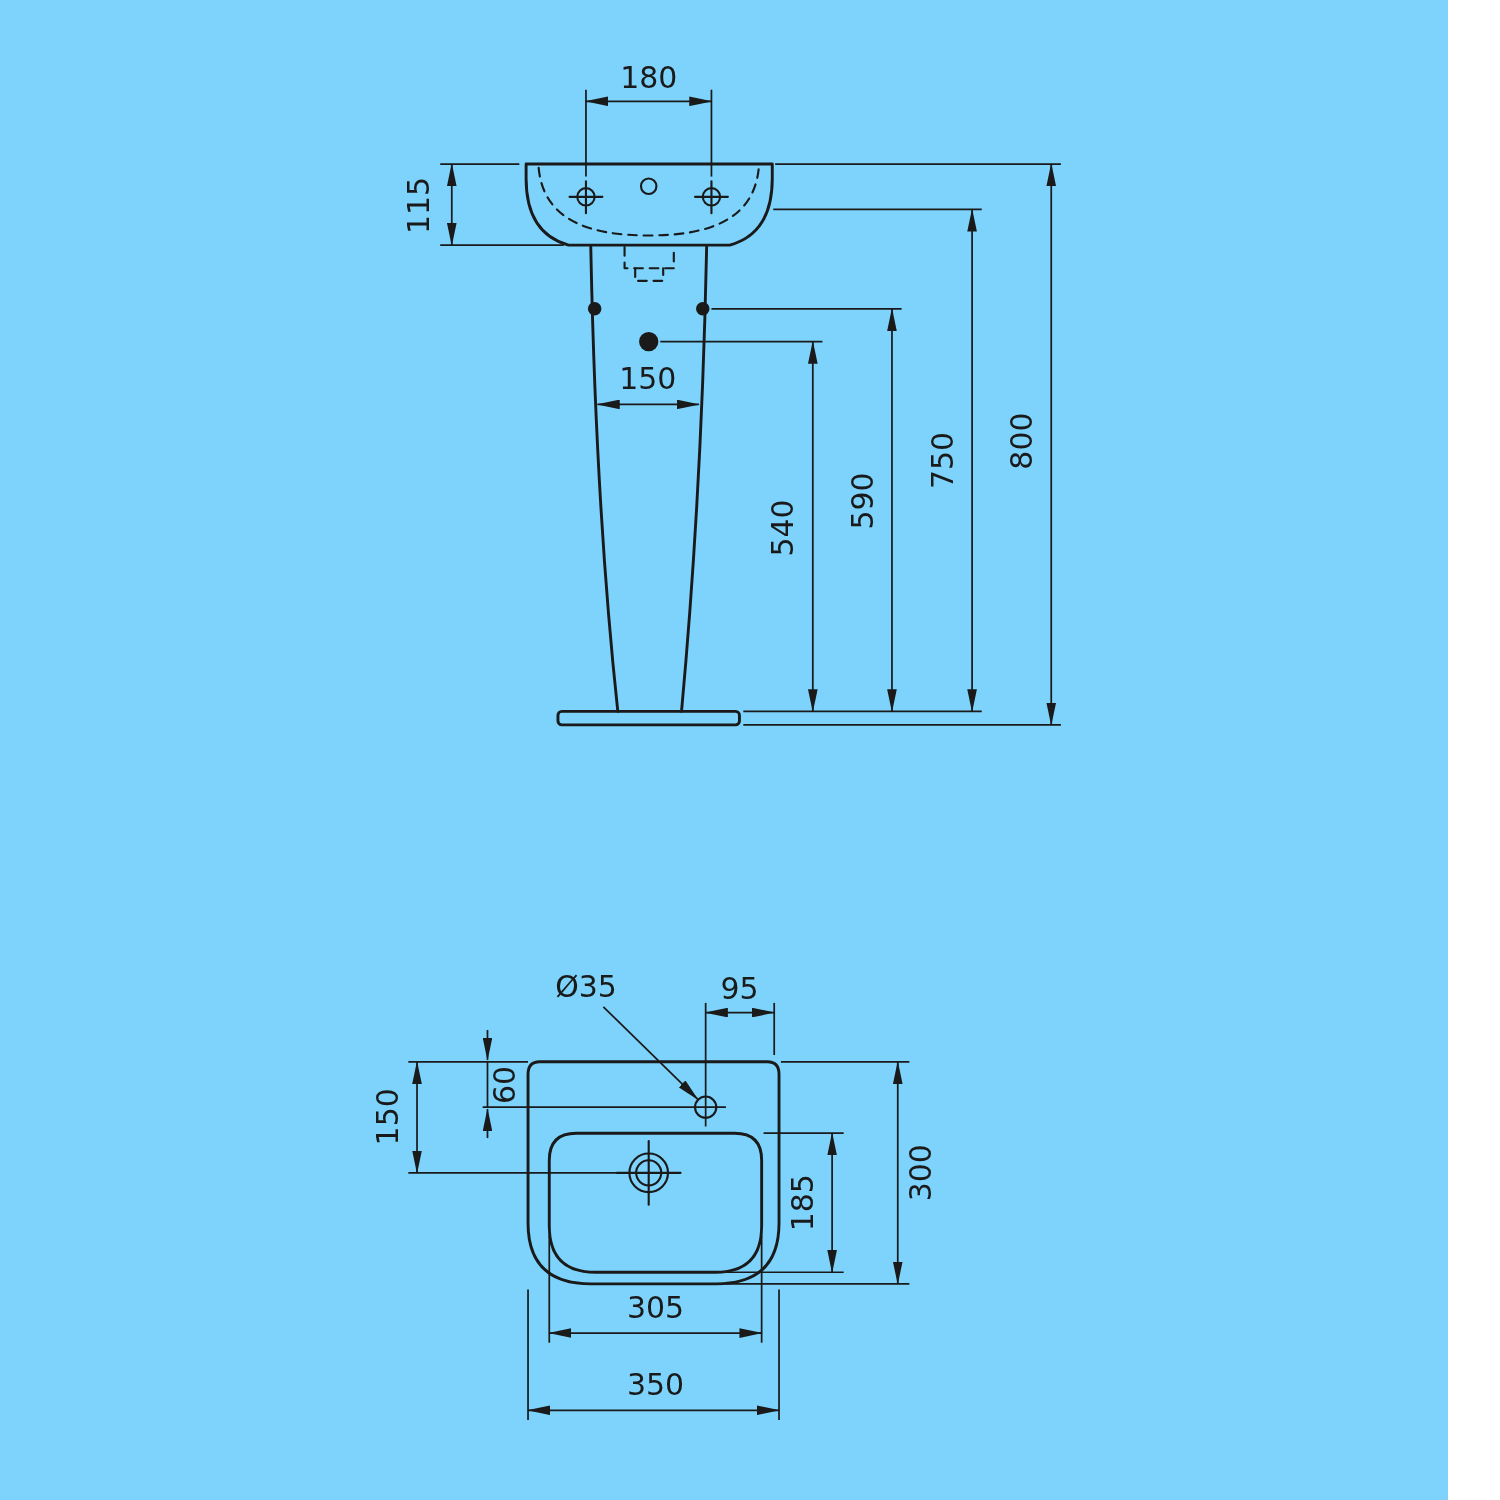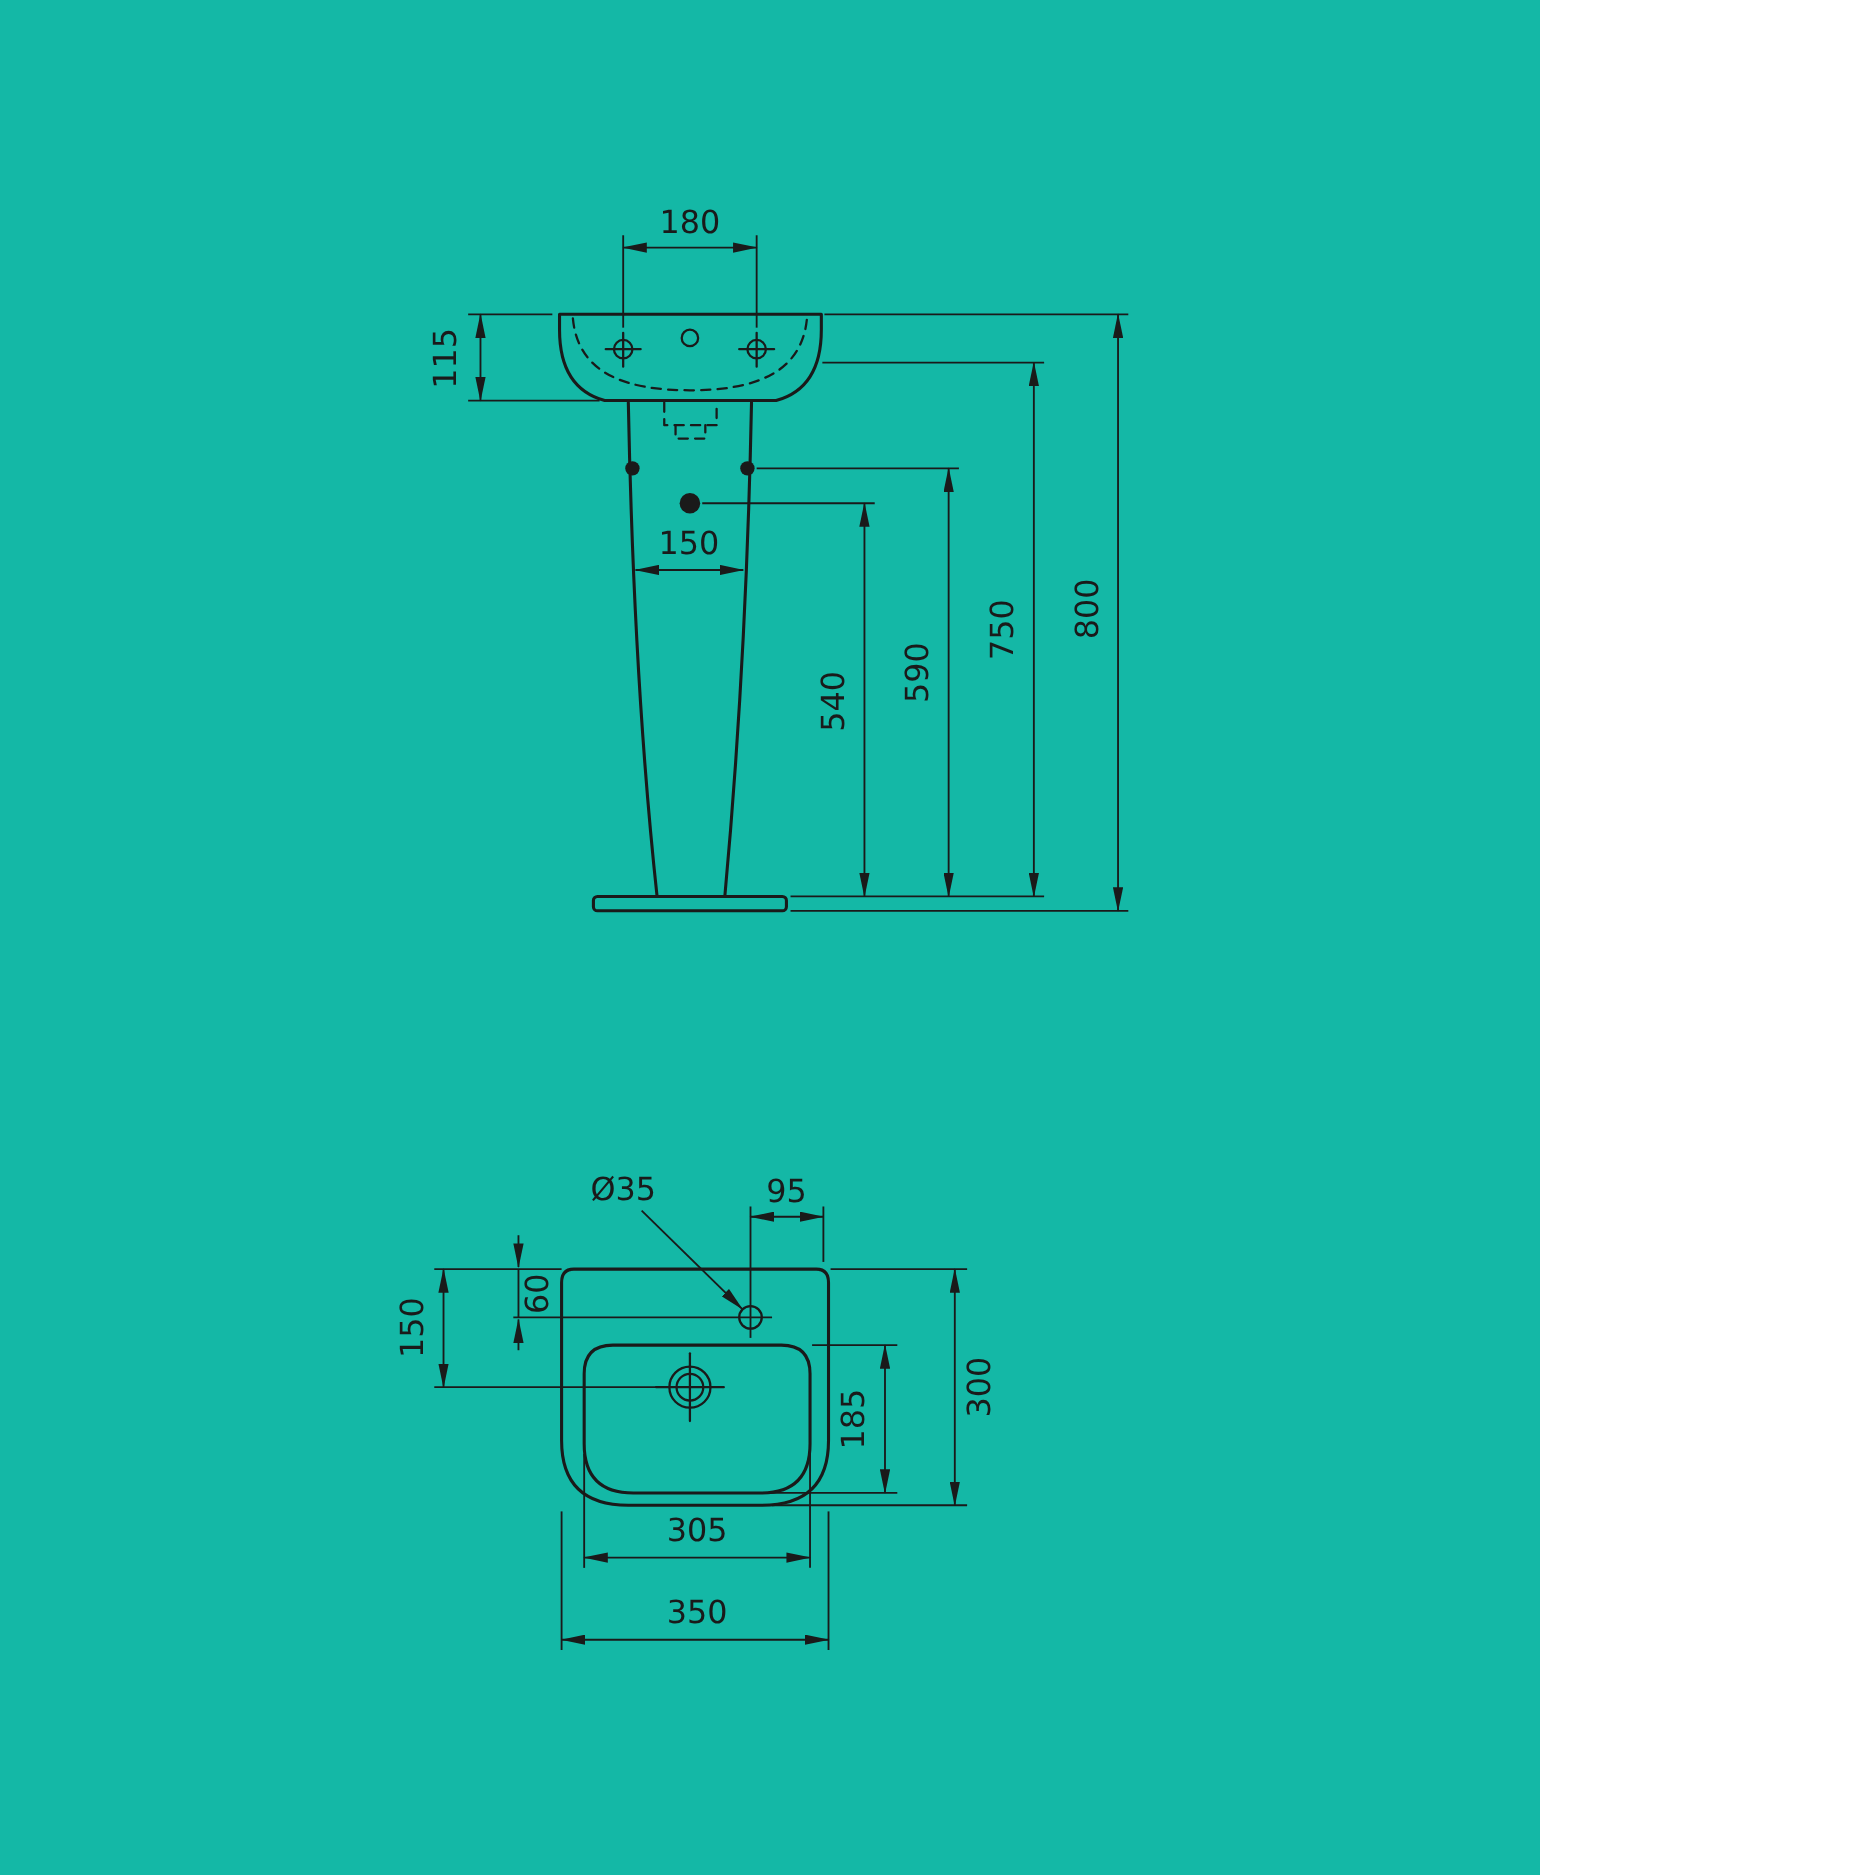--- a/index.html
+++ b/index.html
@@ -1,23 +1,23 @@
 <!DOCTYPE html>
 <html><head>
 <meta charset="utf-8">
 <style>
   html, body {
     margin: 0;
     padding: 0;
     background: #ffffff;
   }
   .canvas {
-    width: 1232px;
+    width: 1448px;
     height: 1500px;
-    background: #14b8a6;
+    background: #7dd3fc;
     position: relative;
     font-family: "DejaVu Sans", "Liberation Sans", sans-serif;
   }
   svg { display: block; width: 100%; height: 100%; }
 
   
   .obj {
     stroke: #1a1a1a;
     stroke-width: 3;
     fill: none;

